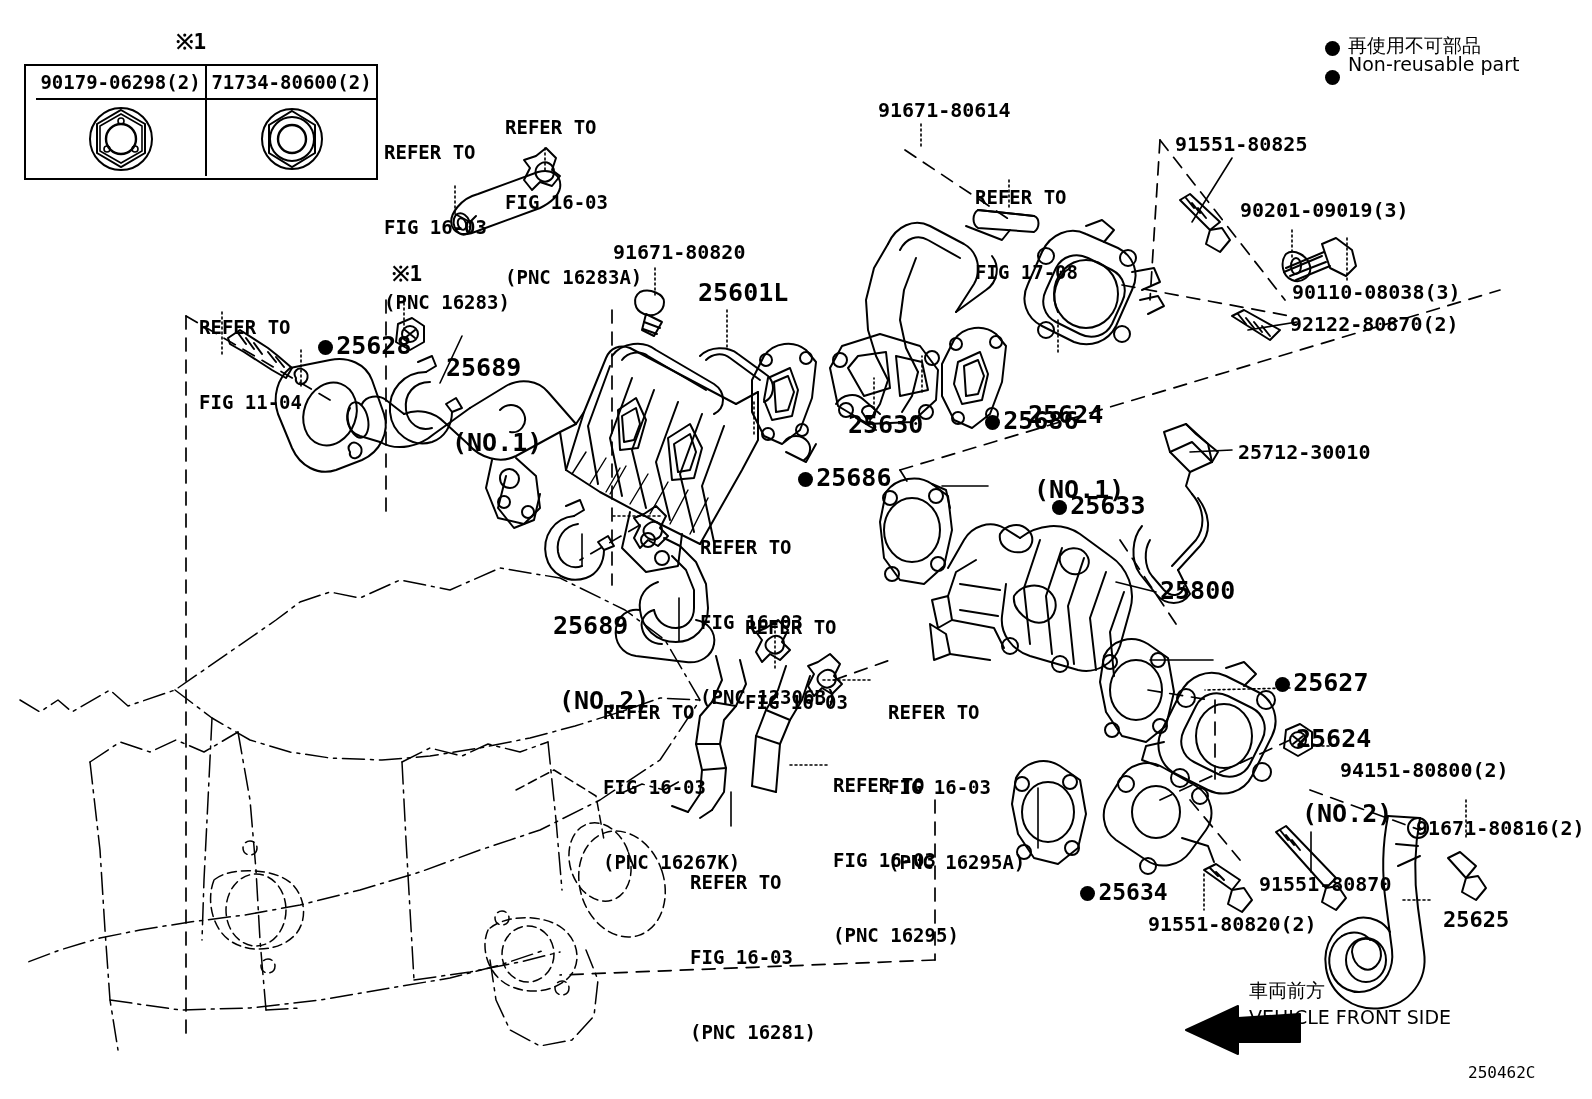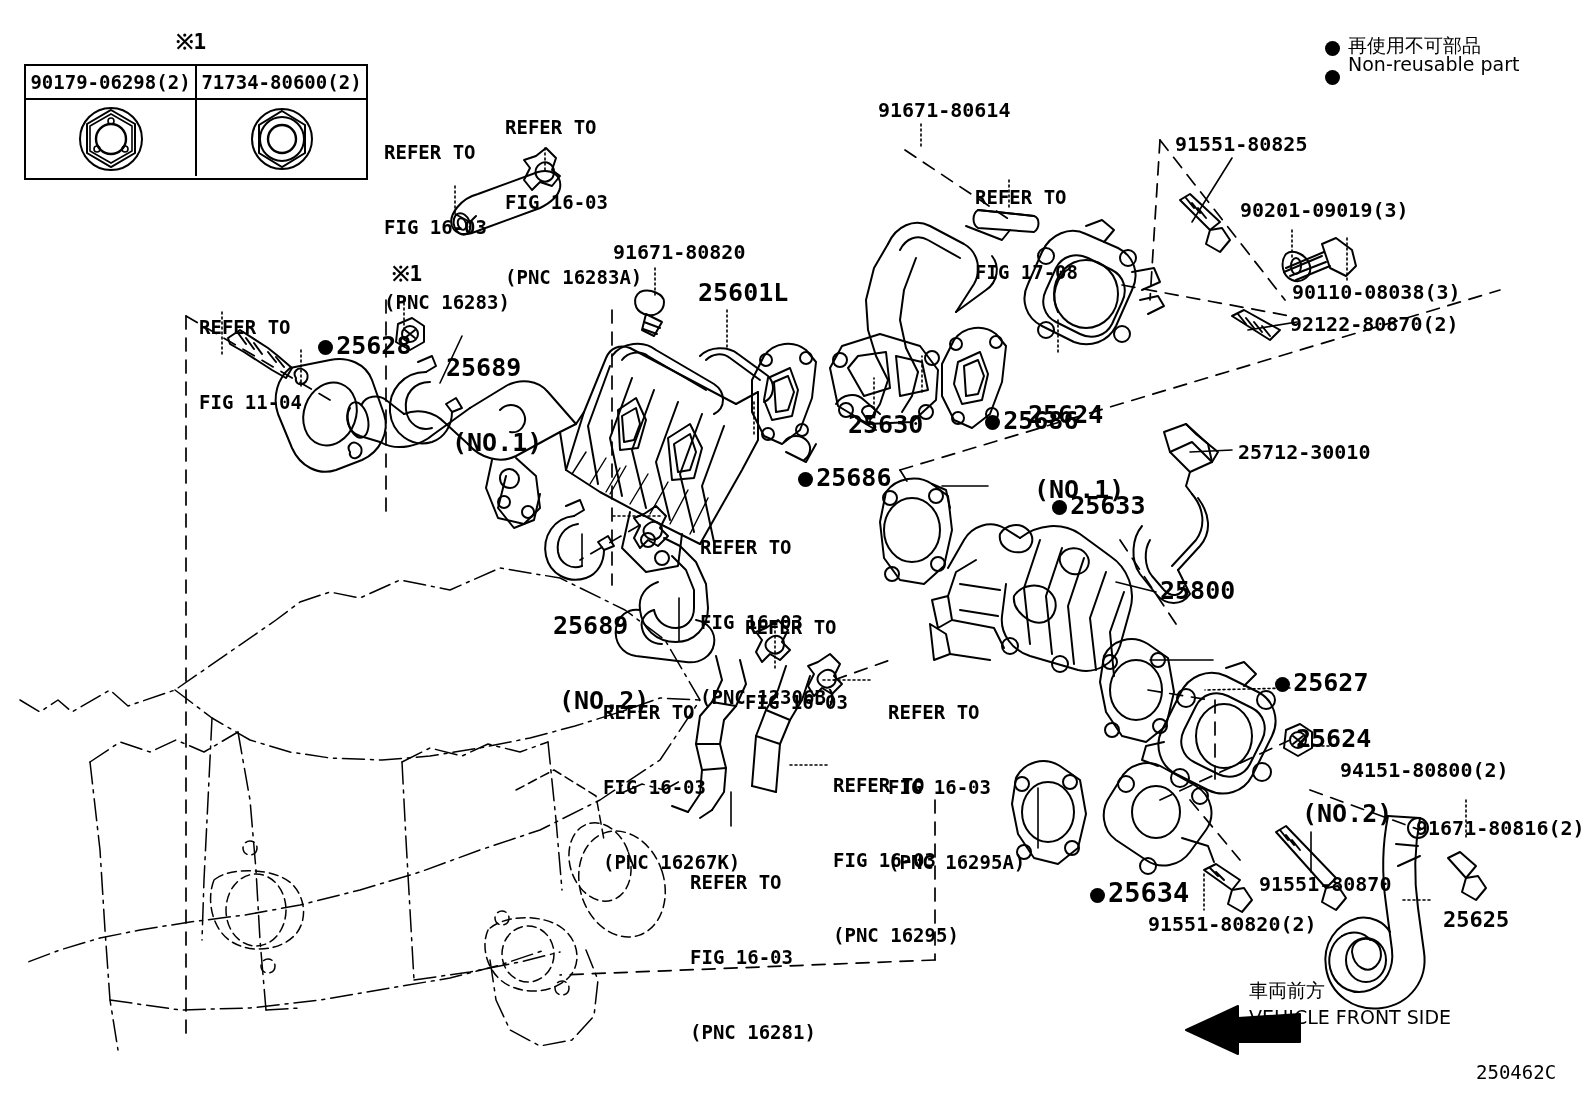--- a/index.html
+++ b/index.html
@@ -3,26 +3,26 @@
 <meta charset="utf-8">
 <style>
   html,body{margin:0;padding:0;background:#fff;}
   #stage{position:relative;width:1592px;height:1099px;background:#fff;
          font-family:"DejaVu Sans Mono","Liberation Mono",monospace;color:#000;overflow:hidden;}
   .lbl{position:absolute;white-space:pre;font-family:"DejaVu Sans Mono","Liberation Mono",monospace;
        font-weight:700;font-size:20px;line-height:25px;letter-spacing:0px;color:#000;}
   .lbl.refer{font-weight:700;font-size:19px;line-height:25px;}
   .lbl.jp{font-family:"DejaVu Sans","Liberation Sans",sans-serif;font-weight:400;font-size:19px;}
   .lbl.en{font-family:"DejaVu Sans","Liberation Sans",sans-serif;font-weight:400;font-size:19px;}
-  .lbl.code{font-weight:400;font-size:19px;margin-left:8px;}
+  .lbl.code{font-weight:400;font-size:16px;}
   .dot{display:inline-block;width:15px;height:15px;border-radius:50%;background:#000;
        vertical-align:-1px;margin-right:3px;}
   .legdot{position:absolute;width:15px;height:15px;border-radius:50%;background:#000;}
   
-  #legend{position:absolute;left:24px;top:64px;width:340px;height:112px;border:2px solid #000;}
+  #legend{position:absolute;left:24px;top:64px;width:340px;height:112px;border:2px solid #000;padding-left:10px;}
   #legend .hdr{height:32px;display:flex;border-bottom:2px solid #000;}
   #legend .cell{flex:1;display:flex;align-items:center;justify-content:center;
                 font-weight:700;font-size:19px;font-family:"DejaVu Sans Mono","Liberation Mono",monospace;}
   #legend .hdr .cell:first-child{border-right:2px solid #000;}
   #legend .body{height:76px;display:flex;}
   #legend .body .cell:first-child{border-right:2px solid #000;}
   svg.layer{position:absolute;left:0;top:0;width:1592px;height:1099px;pointer-events:none;}
 </style>
 </head>
 <body>
@@ -670,21 +670,21 @@
 
   <div class="lbl" style="left:1296px;top:676px;font-size:25px;">
     <div>25624</div>
     <div class="sub" style="margin-left:6px;">(NO.2)</div>
   </div>
 
   <div class="lbl" style="left:1340px;top:758px;">94151-80800(2)</div>
 
   <div class="lbl" style="left:1416px;top:772px;margin-top:44px;">91671-80816(2)</div>
 
-  <div class="lbl" style="left:1025px;top:855px;font-size:27px;">
+  <div class="lbl" style="left:1025px;top:855px;font-size:23px;">
     <span class="dot"></span><span>25634</span>
   </div>
 
   <div class="lbl" style="left:1259px;top:872px;">91551-80870</div>
 
   <div class="lbl" style="left:1148px;top:912px;">91551-80820(2)</div>
 
   <div class="lbl" style="left:1443px;top:907px;font-size:22px;">25625</div>
 
   <div class="lbl" style="left:553px;top:563px;font-size:25px;">

